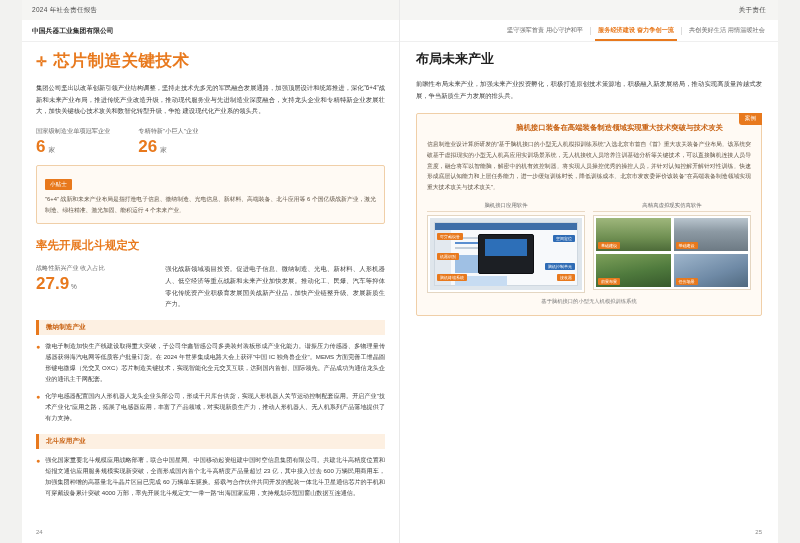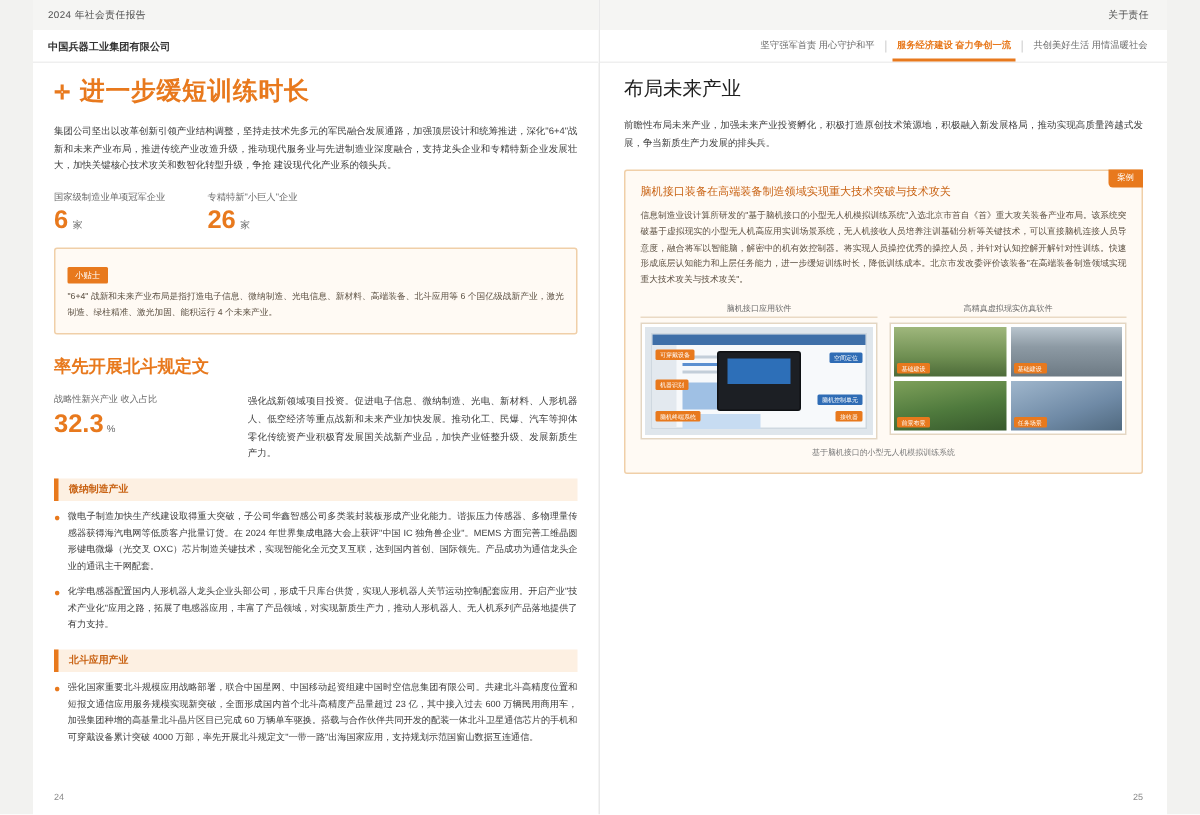--- a/index.html
+++ b/index.html
@@ -97,33 +97,33 @@
     padding:3px 7px; margin:10px 0 6px 0;
   }
   .bullet {
     display:flex; gap:5px; font-size:6.1px; line-height:1.8; color:#3c3c3c;
     text-align:justify; margin-bottom:6px;
   }
   .bullet .dot { color:#e8791d; font-size:7px; line-height:1.6; }
 
   
   .content-r { position:absolute; top:50px; left:16px; right:16px; bottom:24px; }
-  .h1r { font-size:13px; font-weight:normal; color:#1f1f1f; margin-bottom:10px; }
+  .h1r { font-size:13px; font-weight:bold; color:#1f1f1f; margin-bottom:10px; }
 
   .case-box {
     border:1px solid #f0cfa8; background:#fffaf4; border-radius:2px;
     padding:9px 10px 10px 10px; margin-top:12px; position:relative;
   }
   .case-tag {
     position:absolute; top:-1px; right:-1px;
     background:#e8791d; color:#fff; font-size:5.6px;
     padding:2px 6px; border-bottom-left-radius:3px;
   }
   .case-title {
-    font-size:7.4px; font-weight:normal; color:#c96314; margin-bottom:6px; padding-right:28px;
+    font-size:7.4px; font-weight:bold; color:#c96314; margin-bottom:6px; padding-right:28px;text-align:right;
   }
   .case-text { font-size:5.8px; line-height:1.85; color:#5c5042; text-align:justify; }
 
   .figs { display:flex; gap:8px; margin-top:9px; }
   .fig-col { flex:1; }
   .fig-cap {
     font-size:5.4px; color:#6b6b6b; text-align:center; margin-bottom:3px;
     border-bottom:1px solid #ead9c4; padding-bottom:2px;
   }
   .fig-frame {
@@ -178,21 +178,21 @@
       <div class="topbar">
         <span class="tb-text">2024 年社会责任报告</span>
       </div>
       <div class="navbar">
         <span class="company">中国兵器工业集团有限公司</span>
       </div>
 
       <div class="content-l">
         <div class="h1">
           <span class="plus">✛</span>
-          <span>进一步缓短训练时长</span>
+          <span>芯片制造关键技术</span>
         </div>
 
         <div class="para">集团公司坚出以改革创新引领产业结构调整，坚持走技术先多元的军民融合发展通路，加强顶层设计和统筹推进，深化"6+4"战新和未来产业布局，推进传统产业改造升级，推动现代服务业与先进制造业深度融合，支持龙头企业和专精特新企业发展壮大，加快关键核心技术攻关和数智化转型升级，争抢 建设现代化产业系的领头兵。</div>
 
         <div class="stats-row">
           <div>
             <div class="stat-label">国家级制造业单项冠军企业</div>
             <div class="stat-value">
               <span>6</span><span class="unit">家</span>
             </div>
@@ -209,21 +209,21 @@
           <span class="note-tag">小贴士</span>
           <div class="note-text">"6+4" 战新和未来产业布局是指打造电子信息、微纳制造、光电信息、新材料、高端装备、北斗应用等 6 个国亿级战新产业，激光制造、绿柱精准、激光加固、能积运行 4 个未来产业。</div>
         </div>
 
         <div class="h2">率先开展北斗规定文</div>
 
         <div class="two-col">
           <div class="col-left">
             <div class="big-stat-label">战略性新兴产业 收入占比</div>
             <div class="big-stat-value">
-              <span>32.3</span><span class="unit">%</span>
+              <span>27.9</span><span class="unit">%</span>
             </div>
           </div>
           <div class="col-right">
             <div class="para">强化战新领域项目投资。促进电子信息、微纳制造、光电、新材料、人形机器人、低空经济等重点战新和未来产业加快发展。推动化工、民爆、汽车等抑体零化传统资产业积极育发展国关战新产业品，加快产业链整升级、发展新质生产力。</div>
           </div>
         </div>
 
         <div class="sub-head">微纳制造产业</div>
         <div class="bullet">
           <span class="dot">●</span>

